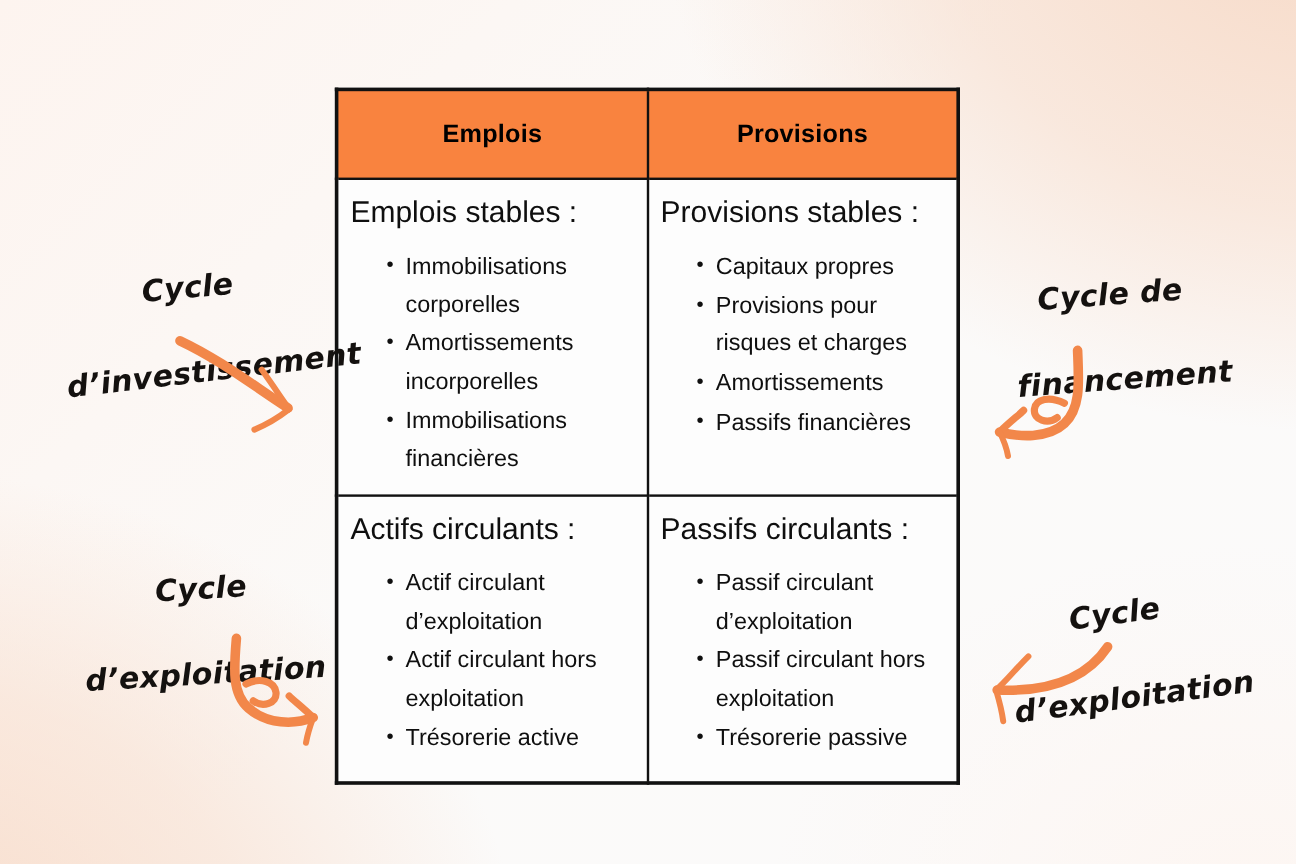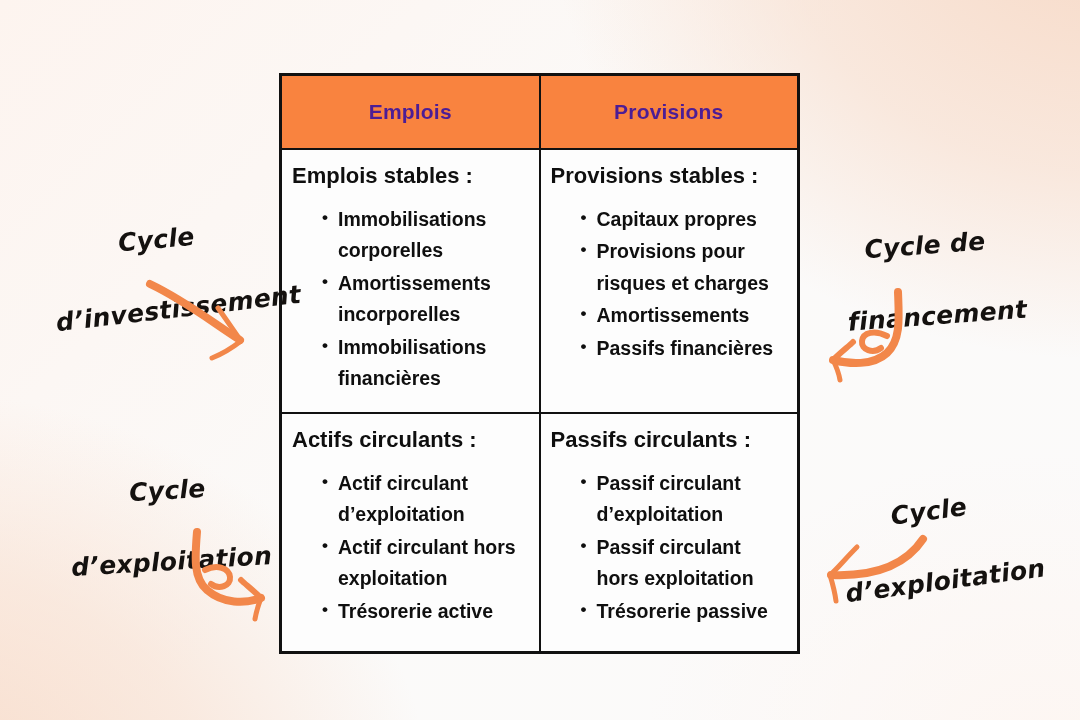--- a/index.html
+++ b/index.html
@@ -41,43 +41,41 @@
     border: 3px solid #111111;
   }
   #matrix-table td, #matrix-table th {
     border: 2px solid #111111;
     padding: 0;
     vertical-align: top;
   }
   #matrix-table th {
     height: 72px;
     background: #f9833f;
-    color: #4c1d95;
+    color: #000000;
     font-size: 21px;
     font-weight: bold;
     text-align: center;
     vertical-align: middle;
     letter-spacing: 0.2px;
   }
   .cell-inner {
     padding: 12px 10px 10px 10px;
     color: #0f0f0f;
   }
   .cell-title {
-    font-size: 22px;
+    font-size: 25px;
     line-height: 1.25;
     margin: 0 0 6px 0;
     white-space: nowrap;
-    font-weight: bold;
   }
   .cell-list {
     margin: 14px 0 0 0;
     padding: 0 0 0 30px;
     list-style: none;
-    font-weight: bold;
   }
   .cell-list li {
     position: relative;
     font-size: 19.5px;
     line-height: 1.62;
     margin: 0 0 1px 0;
     padding-left: 16px;
   }
   .cell-list li::before {
     content: "•";

